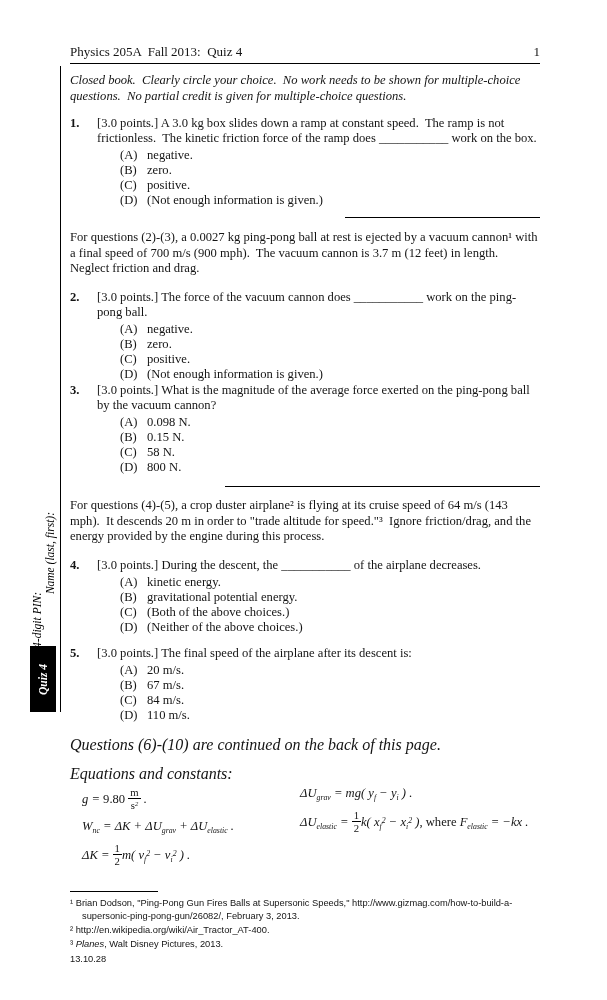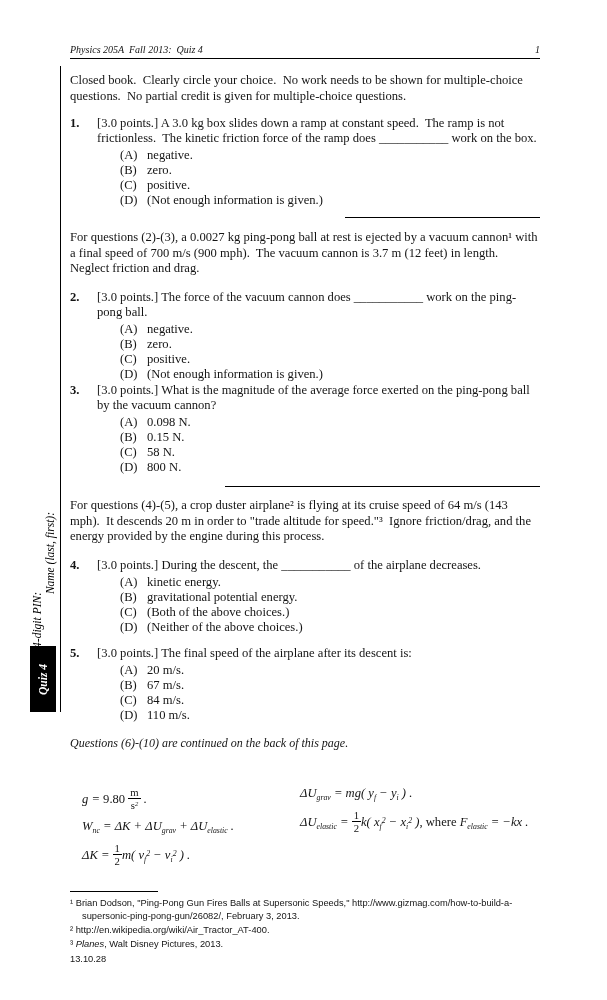--- a/index.html
+++ b/index.html
@@ -7,39 +7,39 @@
   .page {
     position: relative; width: 607px; height: 1000px; background: #ffffff;
     font-family: "Liberation Serif", serif; color: #141414; overflow: hidden;
   }
   [data-bind] { white-space: pre-wrap; }
 
   .sec { position: absolute; left: 70px; width: 470px; }
 
   .header {
     display: flex; justify-content: space-between; align-items: flex-start;
-    font-style: italic; font-size: 10px;
+    font-size: 13px;
     border-bottom: 1px solid #000; padding-bottom: 3px;
   }
 
-  .instructions { font-size: 12.6px; line-height: 15.6px; }
+  .instructions { font-style: italic; font-size: 12.6px; line-height: 15.6px; }
   .body-text { font-size: 12.6px; line-height: 15.6px; }
 
   .question { font-size: 12.6px; line-height: 15.2px; }
   .q-row { display: flex; }
   .q-num { width: 27px; flex: none; font-weight: bold; }
   .q-body { flex: 1; font-family: Liberation Serif, serif; }
   .choice-list { margin-left: 23px; margin-top: 2px; line-height: 14.8px; }
   .choice { display: flex; }
   .choice-label { width: 27px; flex: none; }
   .choice-text { flex: 1; }
 
   .hr-rule { position: absolute; height: 1px; background: #000; }
 
-  .note-italic { font-style: italic; font-size: 12px; }
+  .note-italic { font-style: italic; font-size: 16px; }
 
   .equations { display: flex; font-size: 12.6px; font-style: italic; }
   .eq-col-left { width: 218px; flex: none; margin-left: 12px; }
   .eq-col-right { flex: 1; }
   .eq { margin-bottom: 7px; white-space: nowrap; min-height: 16px; }
   .eq sub, .eq sup { font-size: 0.62em; line-height: 0; }
   .eq sub { vertical-align: -0.35em; }
   .eq sup { vertical-align: 0.5em; }
   .frac { display: inline-block; vertical-align: -0.55em; text-align: center; font-size: 0.85em; line-height: 1.15; }
   .fnum { display: block; border-bottom: 1px solid #000; padding: 0 2px; }
@@ -224,20 +224,21 @@
               <span class="choice-label" data-bind="questions.4.choices.3.label">(D)</span>
               <span class="choice-text" data-bind="questions.4.choices.3.text">110 m/s.</span>
             </div>
         </div>
       </div>
     </div>
   </div>
 
   <div class="sec note-italic" style="top:736px" data-bind="continued_note">Questions (6)-(10) are continued on the back of this page.</div>
 
+  <div class="sec note-italic" style="top:765px" data-bind="equations_header">Equations and constants:</div>
   <div class="sec equations" style="top:786px">
     <div class="eq-col-left">
       <div class="eq">g = <span class="up">9.80 </span><span class="frac"><span class="fnum"><span class="up">m</span></span><span class="fden"><span class="up">s</span><sup>2</sup></span></span> .</div>
       <div class="eq">W<sub>nc</sub> = ΔK + ΔU<sub>grav</sub> + ΔU<sub>elastic</sub> .</div>
       <div class="eq">ΔK = <span class="frac"><span class="fnum"><span class="up">1</span></span><span class="fden"><span class="up">2</span></span></span>m( v<sub>f</sub><sup>2</sup> − v<sub>i</sub><sup>2</sup> ) .</div>
     </div>
     <div class="eq-col-right">
       <div class="eq">ΔU<sub>grav</sub> = mg( y<sub>f</sub> − y<sub>i</sub> ) .</div>
       <div class="eq">ΔU<sub>elastic</sub> = <span class="frac"><span class="fnum"><span class="up">1</span></span><span class="fden"><span class="up">2</span></span></span>k( x<sub>f</sub><sup>2</sup> − x<sub>i</sub><sup>2</sup> )<span class="up">, where </span>F<sub>elastic</sub> = −kx .</div>
     </div>

